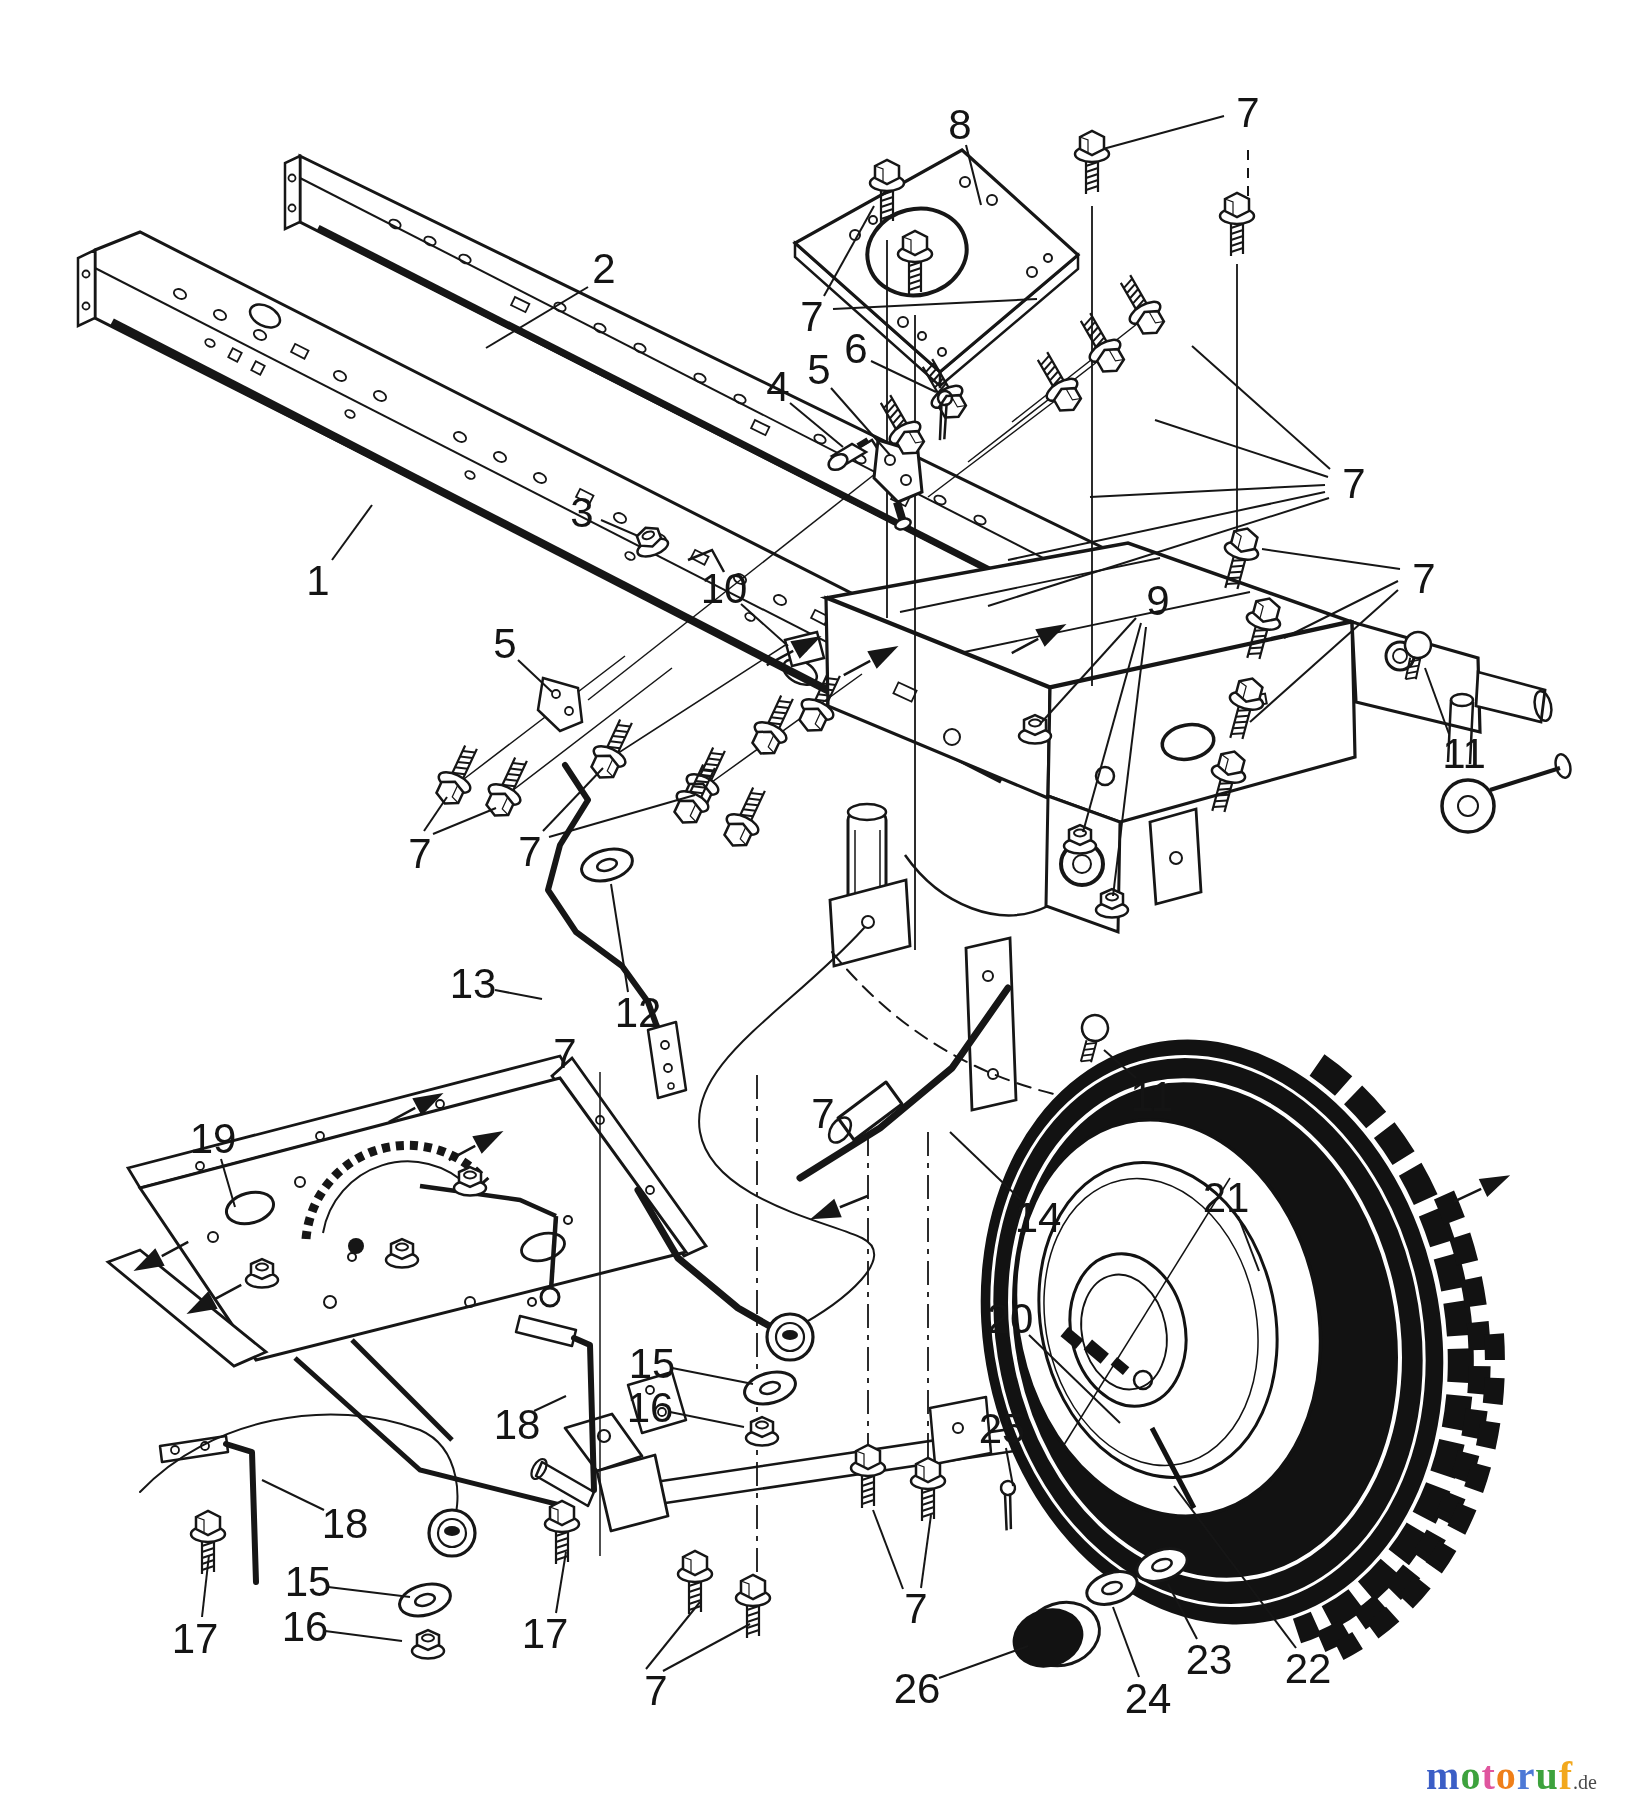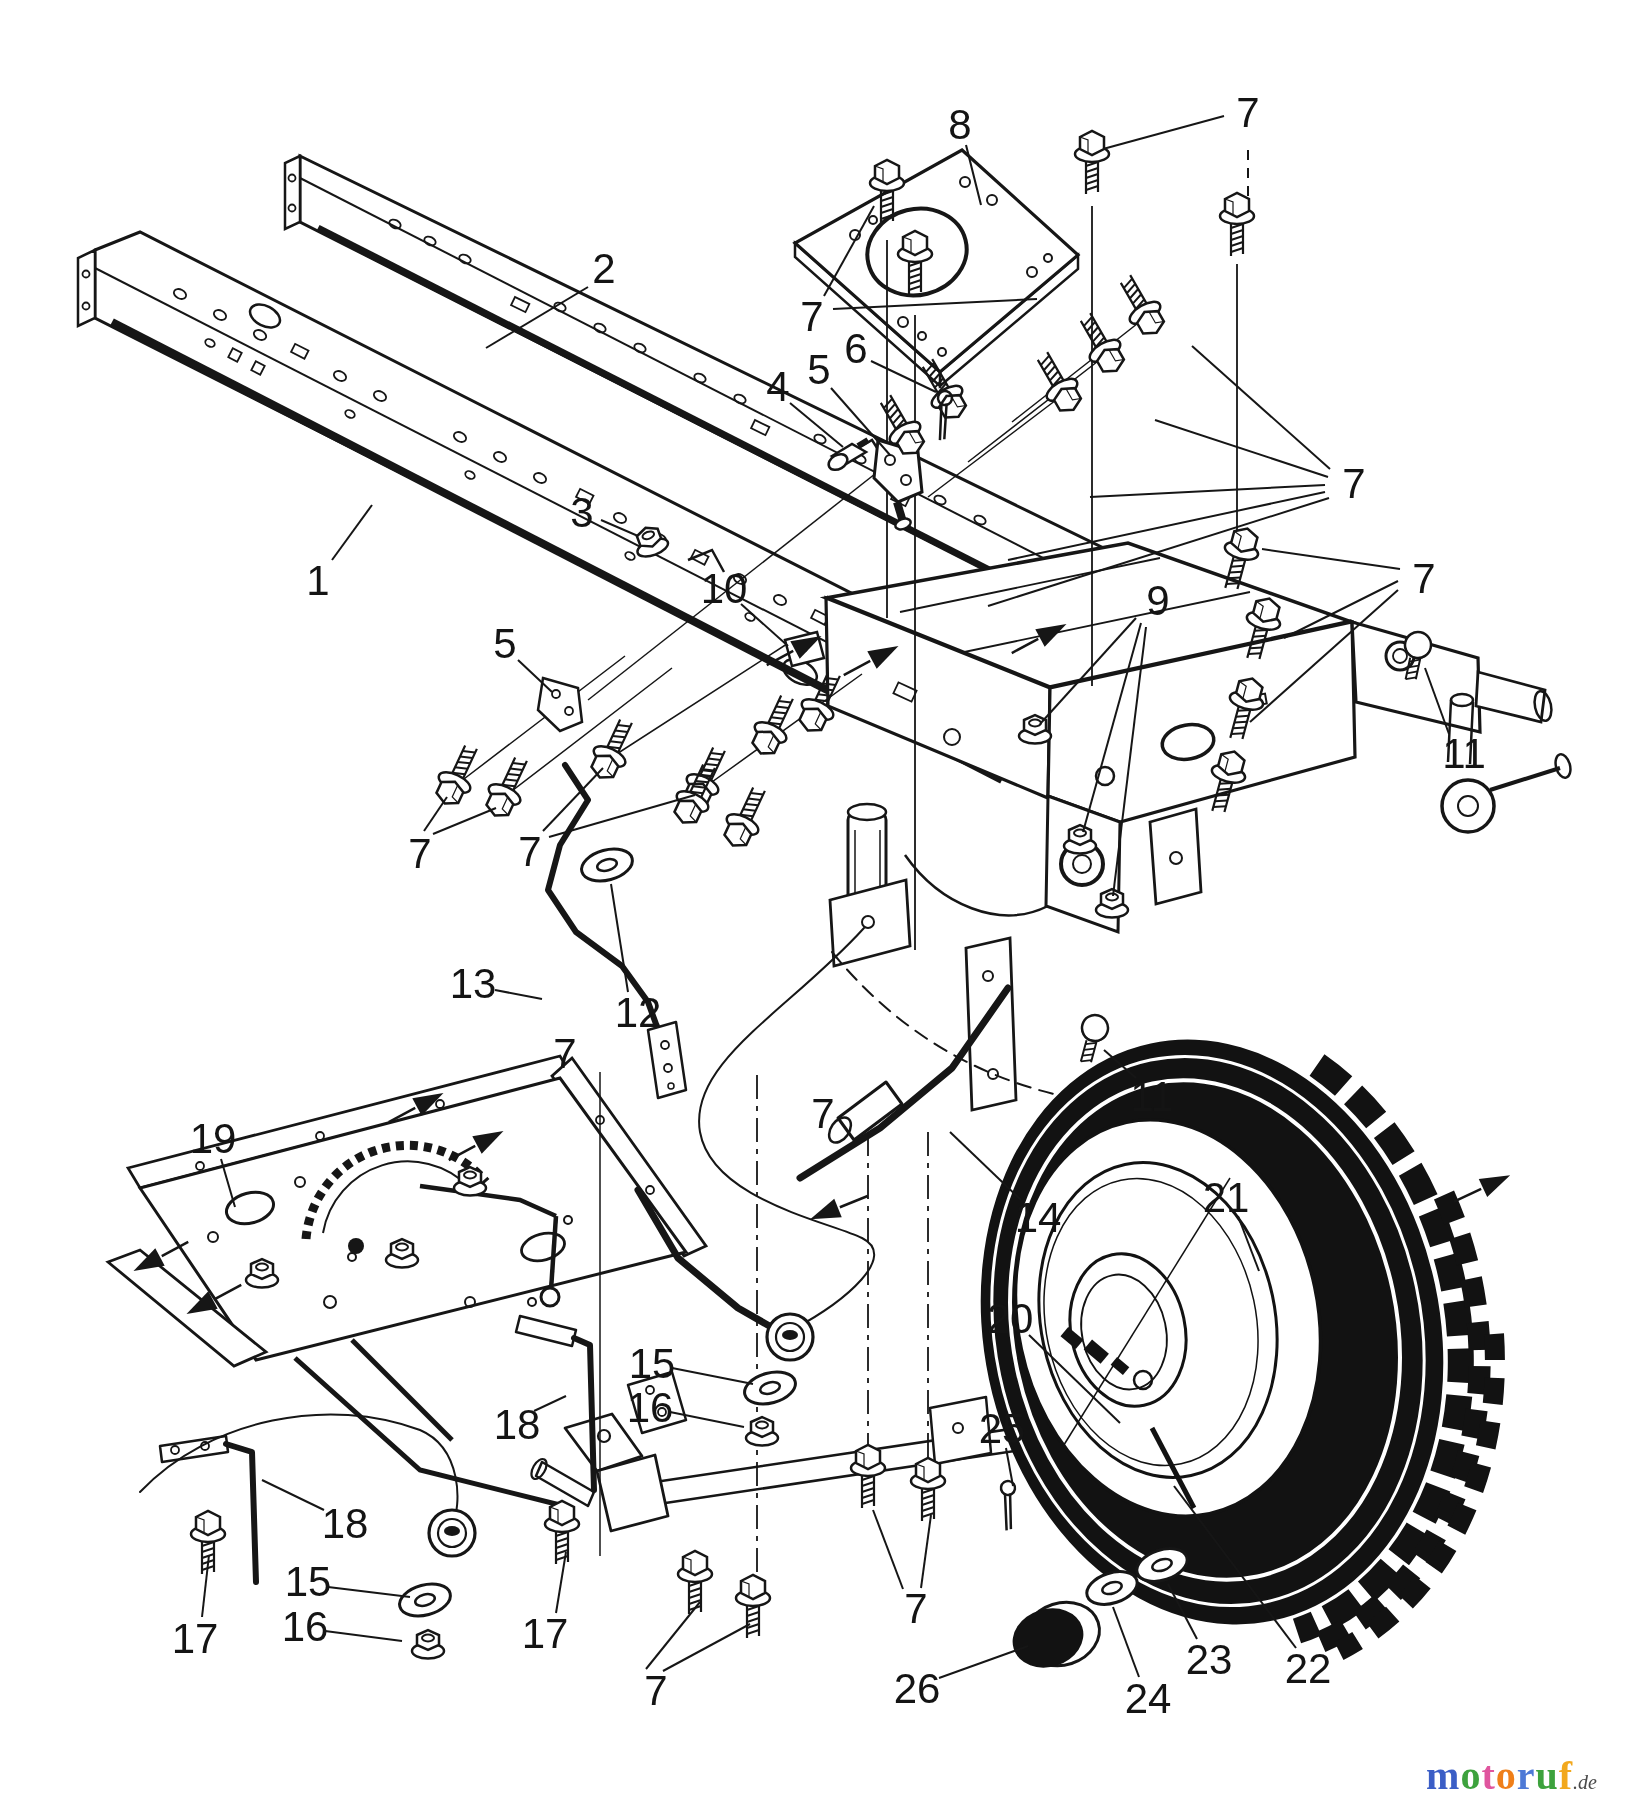--- a/index.html
+++ b/index.html
@@ -6,21 +6,21 @@
   .wrap{position:relative;width:1625px;height:1800px;background:#ffffff;overflow:hidden;
         font-family:"Liberation Sans",sans-serif;}
   #diagram-svg{position:absolute;left:0;top:0;}
   .callout-num{font-family:"Liberation Sans",sans-serif;font-size:42px;fill:#141414;
                text-anchor:middle;dominant-baseline:central;}
   .leader{stroke:#161616;stroke-width:2;fill:none;}
   
   #watermark{position:absolute;right:28px;bottom:4px;
              font-family:"Liberation Serif",serif;font-weight:700;font-size:40px;
              letter-spacing:1px;line-height:1;white-space:nowrap;}
-  #watermark .suffix{font-size:20px;font-weight:400;color:#4a4a4a;letter-spacing:0;font-style:italic;}
+  #watermark .suffix{font-size:20px;font-weight:400;color:#4a4a4a;letter-spacing:0;}
 </style>
 </head>
 <body>
 
 <div class="wrap">
 
 <svg id="diagram-svg" width="1625" height="1800" viewBox="0 0 1625 1800">
   <defs>
 
     <g id="sym-bolt" stroke="#161616" fill="none">

